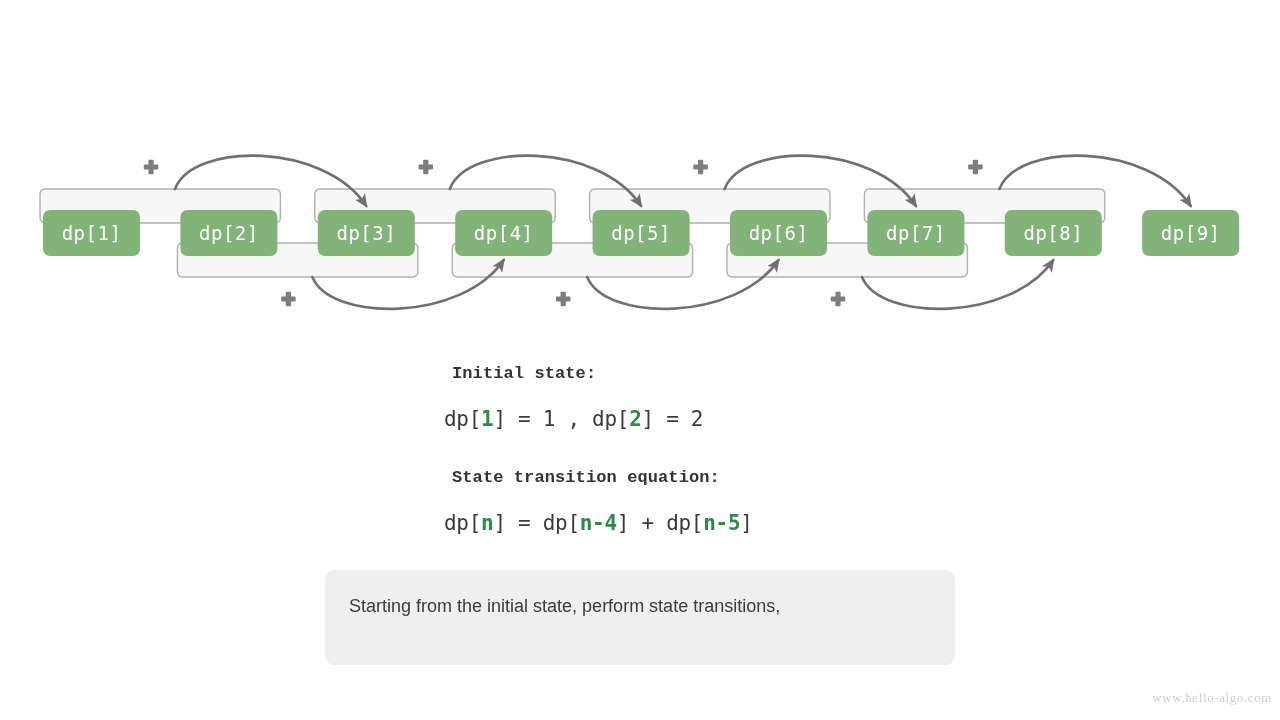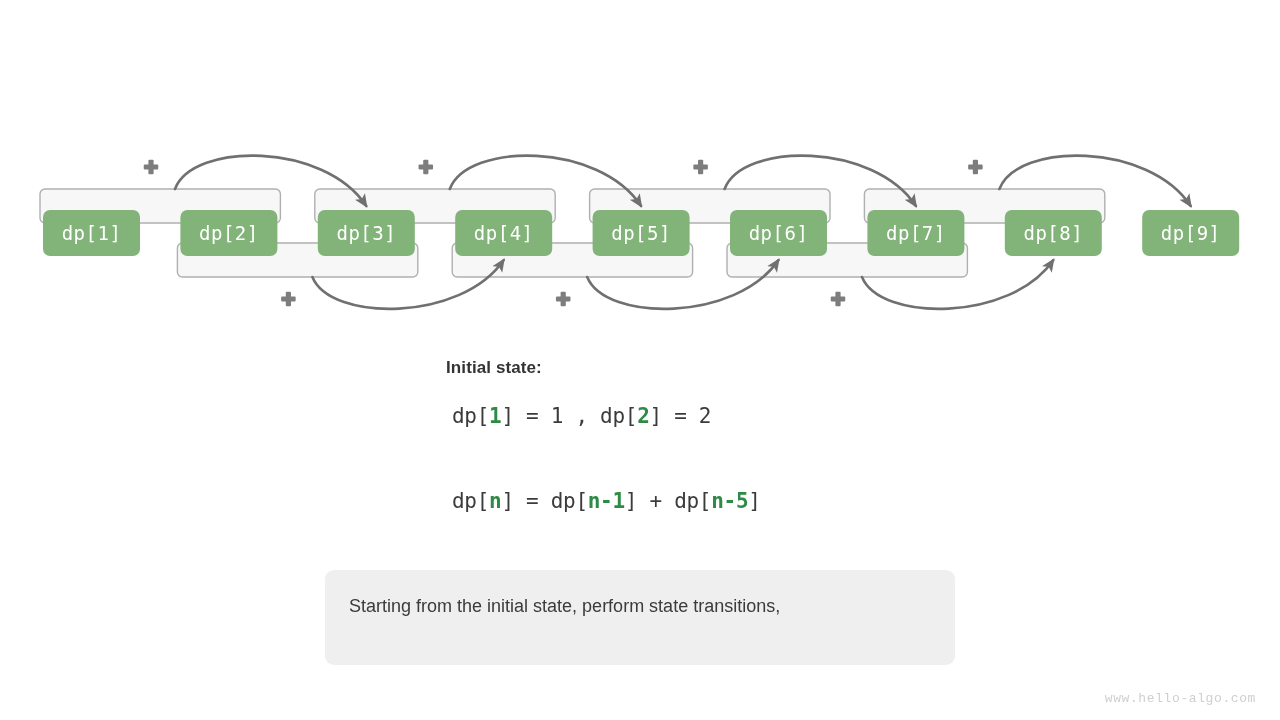--- a/index.html
+++ b/index.html
@@ -56,32 +56,32 @@
   }
 
   
   .text-block {
     position: absolute;
     left: 444px;
     top: 356px;
     width: 700px;
   }
   .heading {
-    font-family: Liberation Sans, sans-serif;
+    font-family: Liberation Mono, monospace;
     font-size: 17px;
     font-weight: bold;
     color: #333333;
-    margin: 2px;
+    margin: 8px;
     letter-spacing: 0.1px;
   }
   .formula {
     font-family: "DejaVu Sans Mono", "Liberation Mono", monospace;
     font-size: 21px;
     color: #3b3b3b;
-    margin: 8px;
+    margin: 0;
     white-space: pre;
     letter-spacing: -0.3px;
   }
   .formula .hl {
     color: #2e8b46;
     font-weight: bold;
   }
   .gap-1 { height: 16px; }
   .gap-2 { height: 29px; }
 
@@ -102,23 +102,23 @@
     font-size: 18px;
     color: #3b3b3b;
     line-height: 29px;
     margin: 0;
     white-space: pre;
   }
 
   
   .watermark {
     position: absolute;
-    right: 24px;
+    right: 8px;
     bottom: 14px;
-    font-family: Liberation Mono, monospace;
+    font-family: Liberation Serif, serif;
     font-size: 13px;
     color: #cfcfcf;
     letter-spacing: 0.6px;
   }
 </style>
 </head>
 <body>
 
 <div id="stage">
 
@@ -228,22 +228,23 @@
           <path d="M 0 0.6 L 10 5 L 0 9.4 L 2.4 5 Z" fill="#707070"></path>
         </marker>
       </defs>
     </svg>
 
   <div class="text-block">
     <p class="heading">Initial state:</p>
     <div class="gap-1"></div>
     <p class="formula"><span>dp[</span><span class="hl">1</span><span>] = 1 , dp[</span><span class="hl">2</span><span>] = 2</span></p>
     <div class="gap-2"></div>
+    <p class="heading">State transition equation:</p>
     <div class="gap-1"></div>
-    <p class="formula"><span>dp[</span><span class="hl">n</span><span>] = dp[</span><span class="hl">n-1</span><span>] + dp[</span><span class="hl">n-5</span><span>]</span></p>
+    <p class="formula"><span>dp[</span><span class="hl">n</span><span>] = dp[</span><span class="hl">n-4</span><span>] + dp[</span><span class="hl">n-5</span><span>]</span></p>
   </div>
 
   <div class="caption-box">
     <p class="caption-line">Starting from the initial state, perform state transitions,</p>
   </div>
 
   <div class="watermark">www.hello-algo.com</div>
 
 </div>
 

